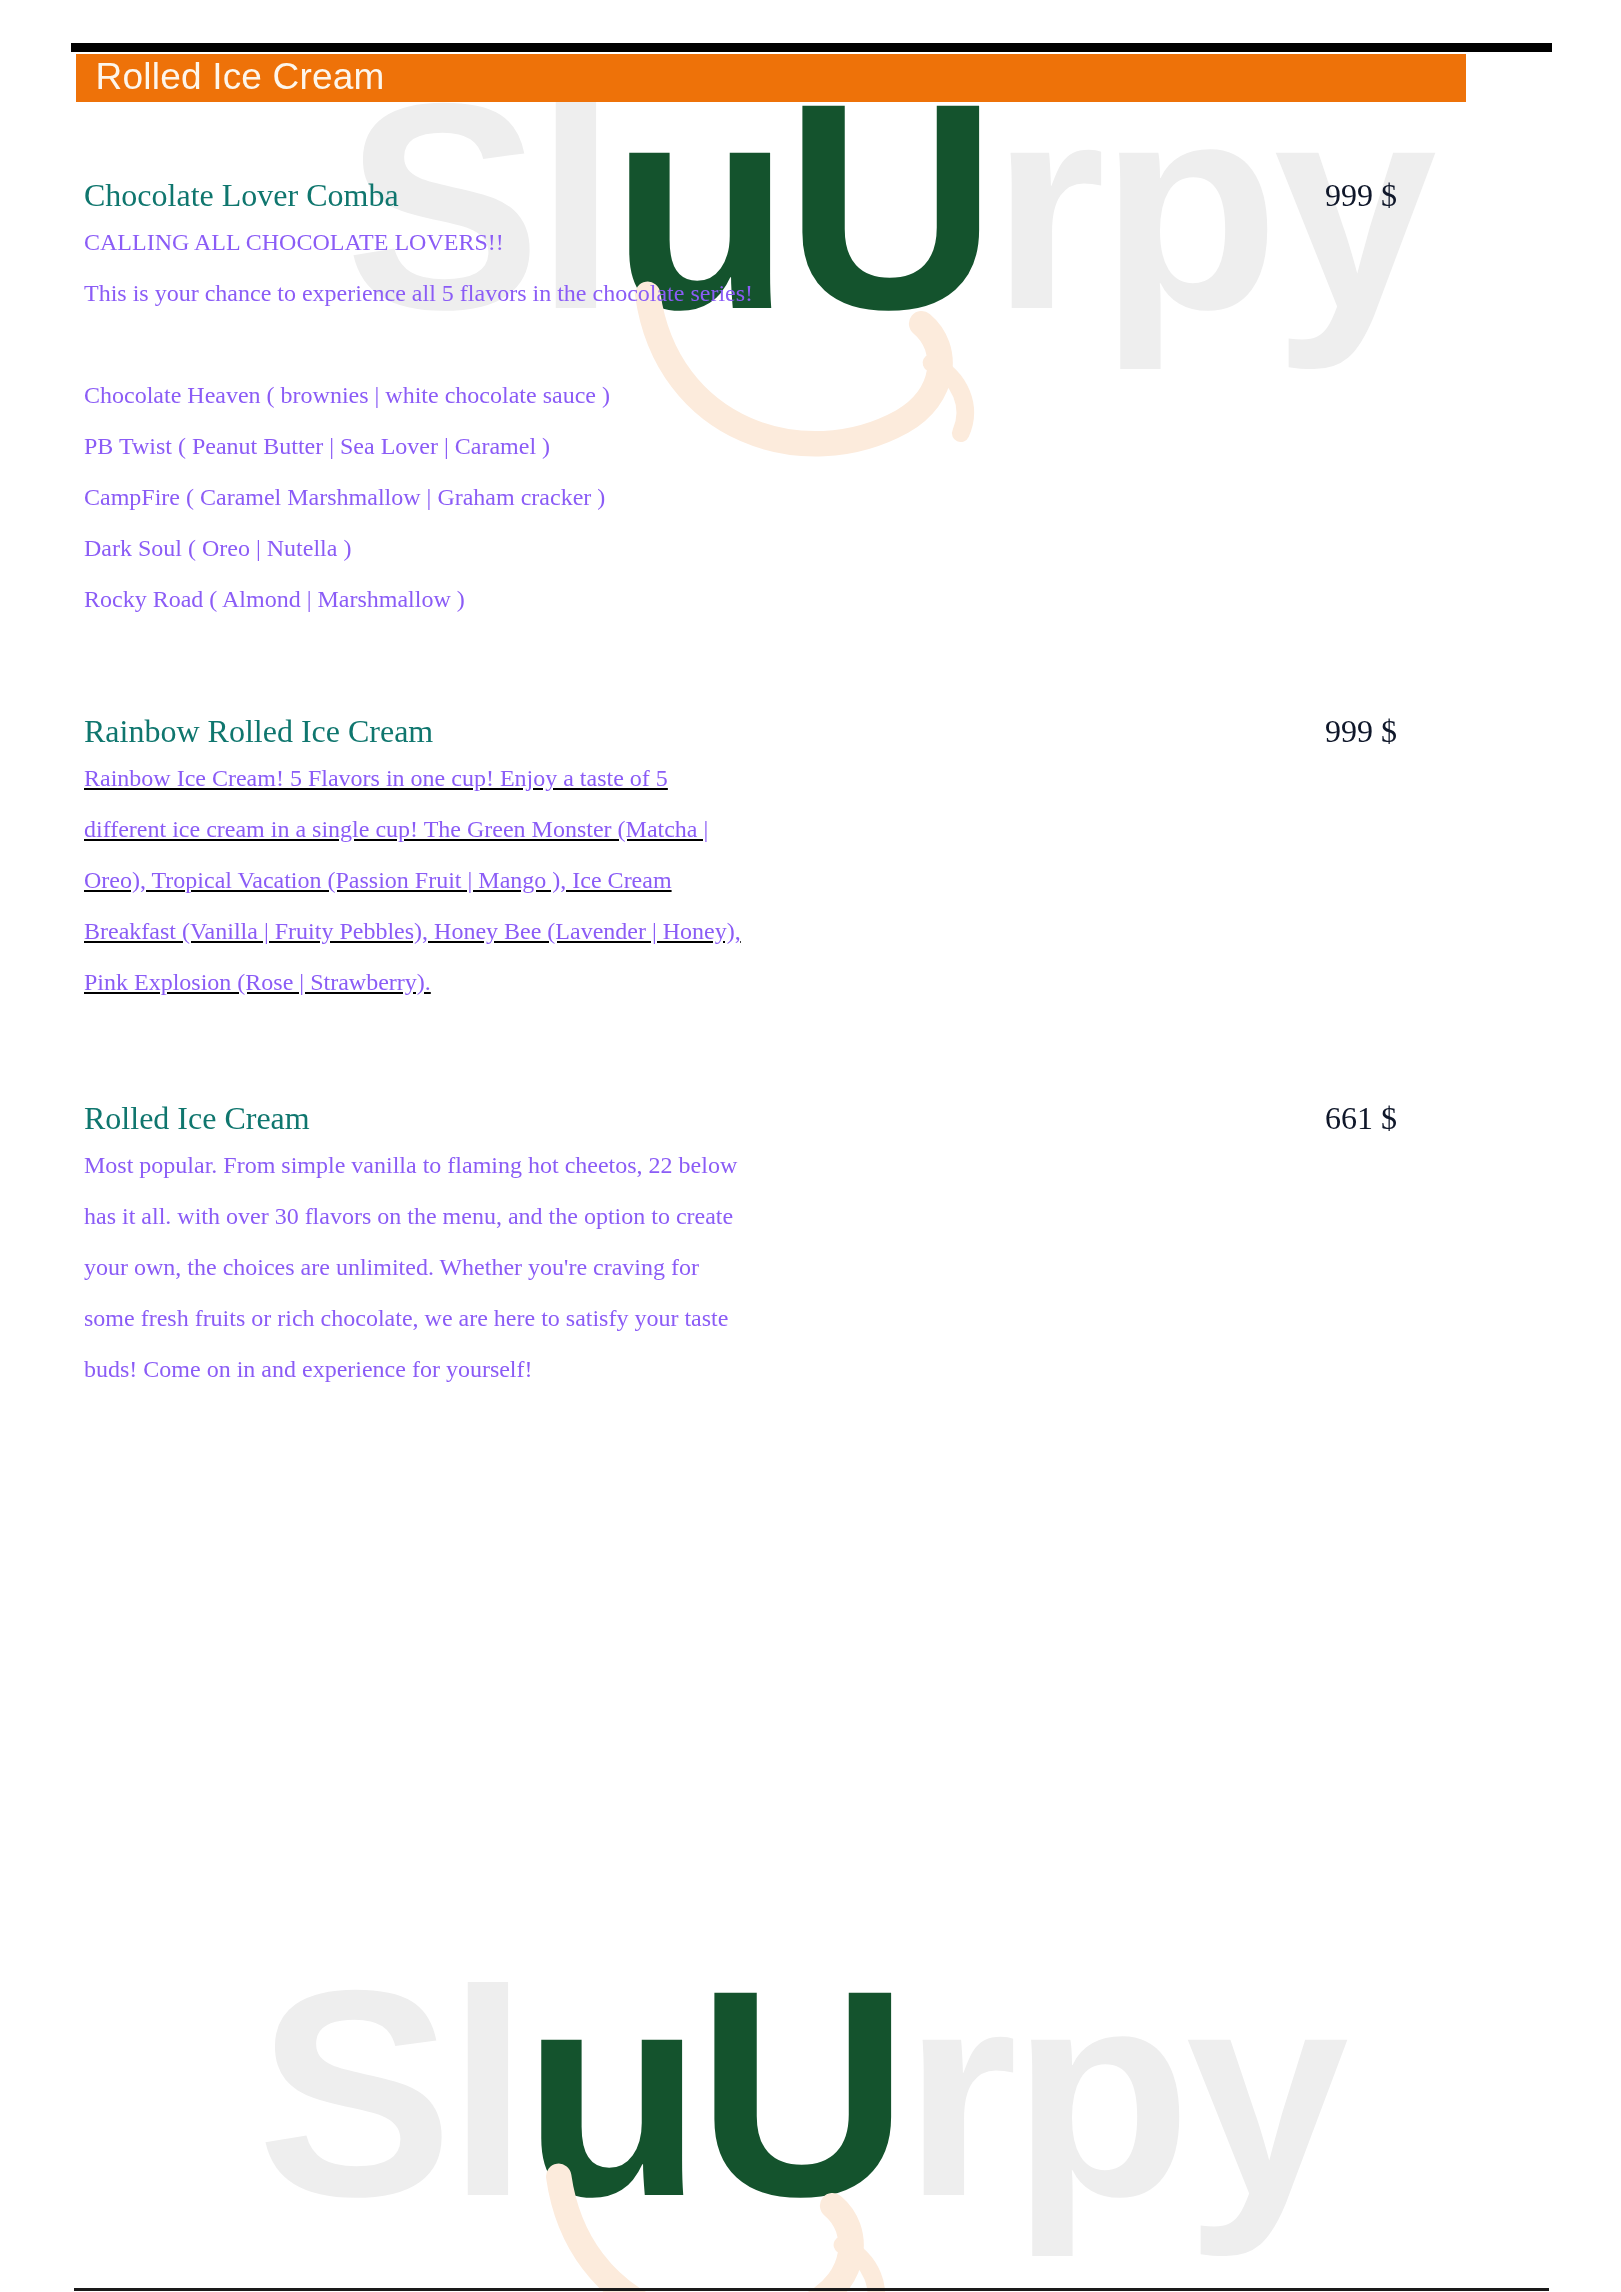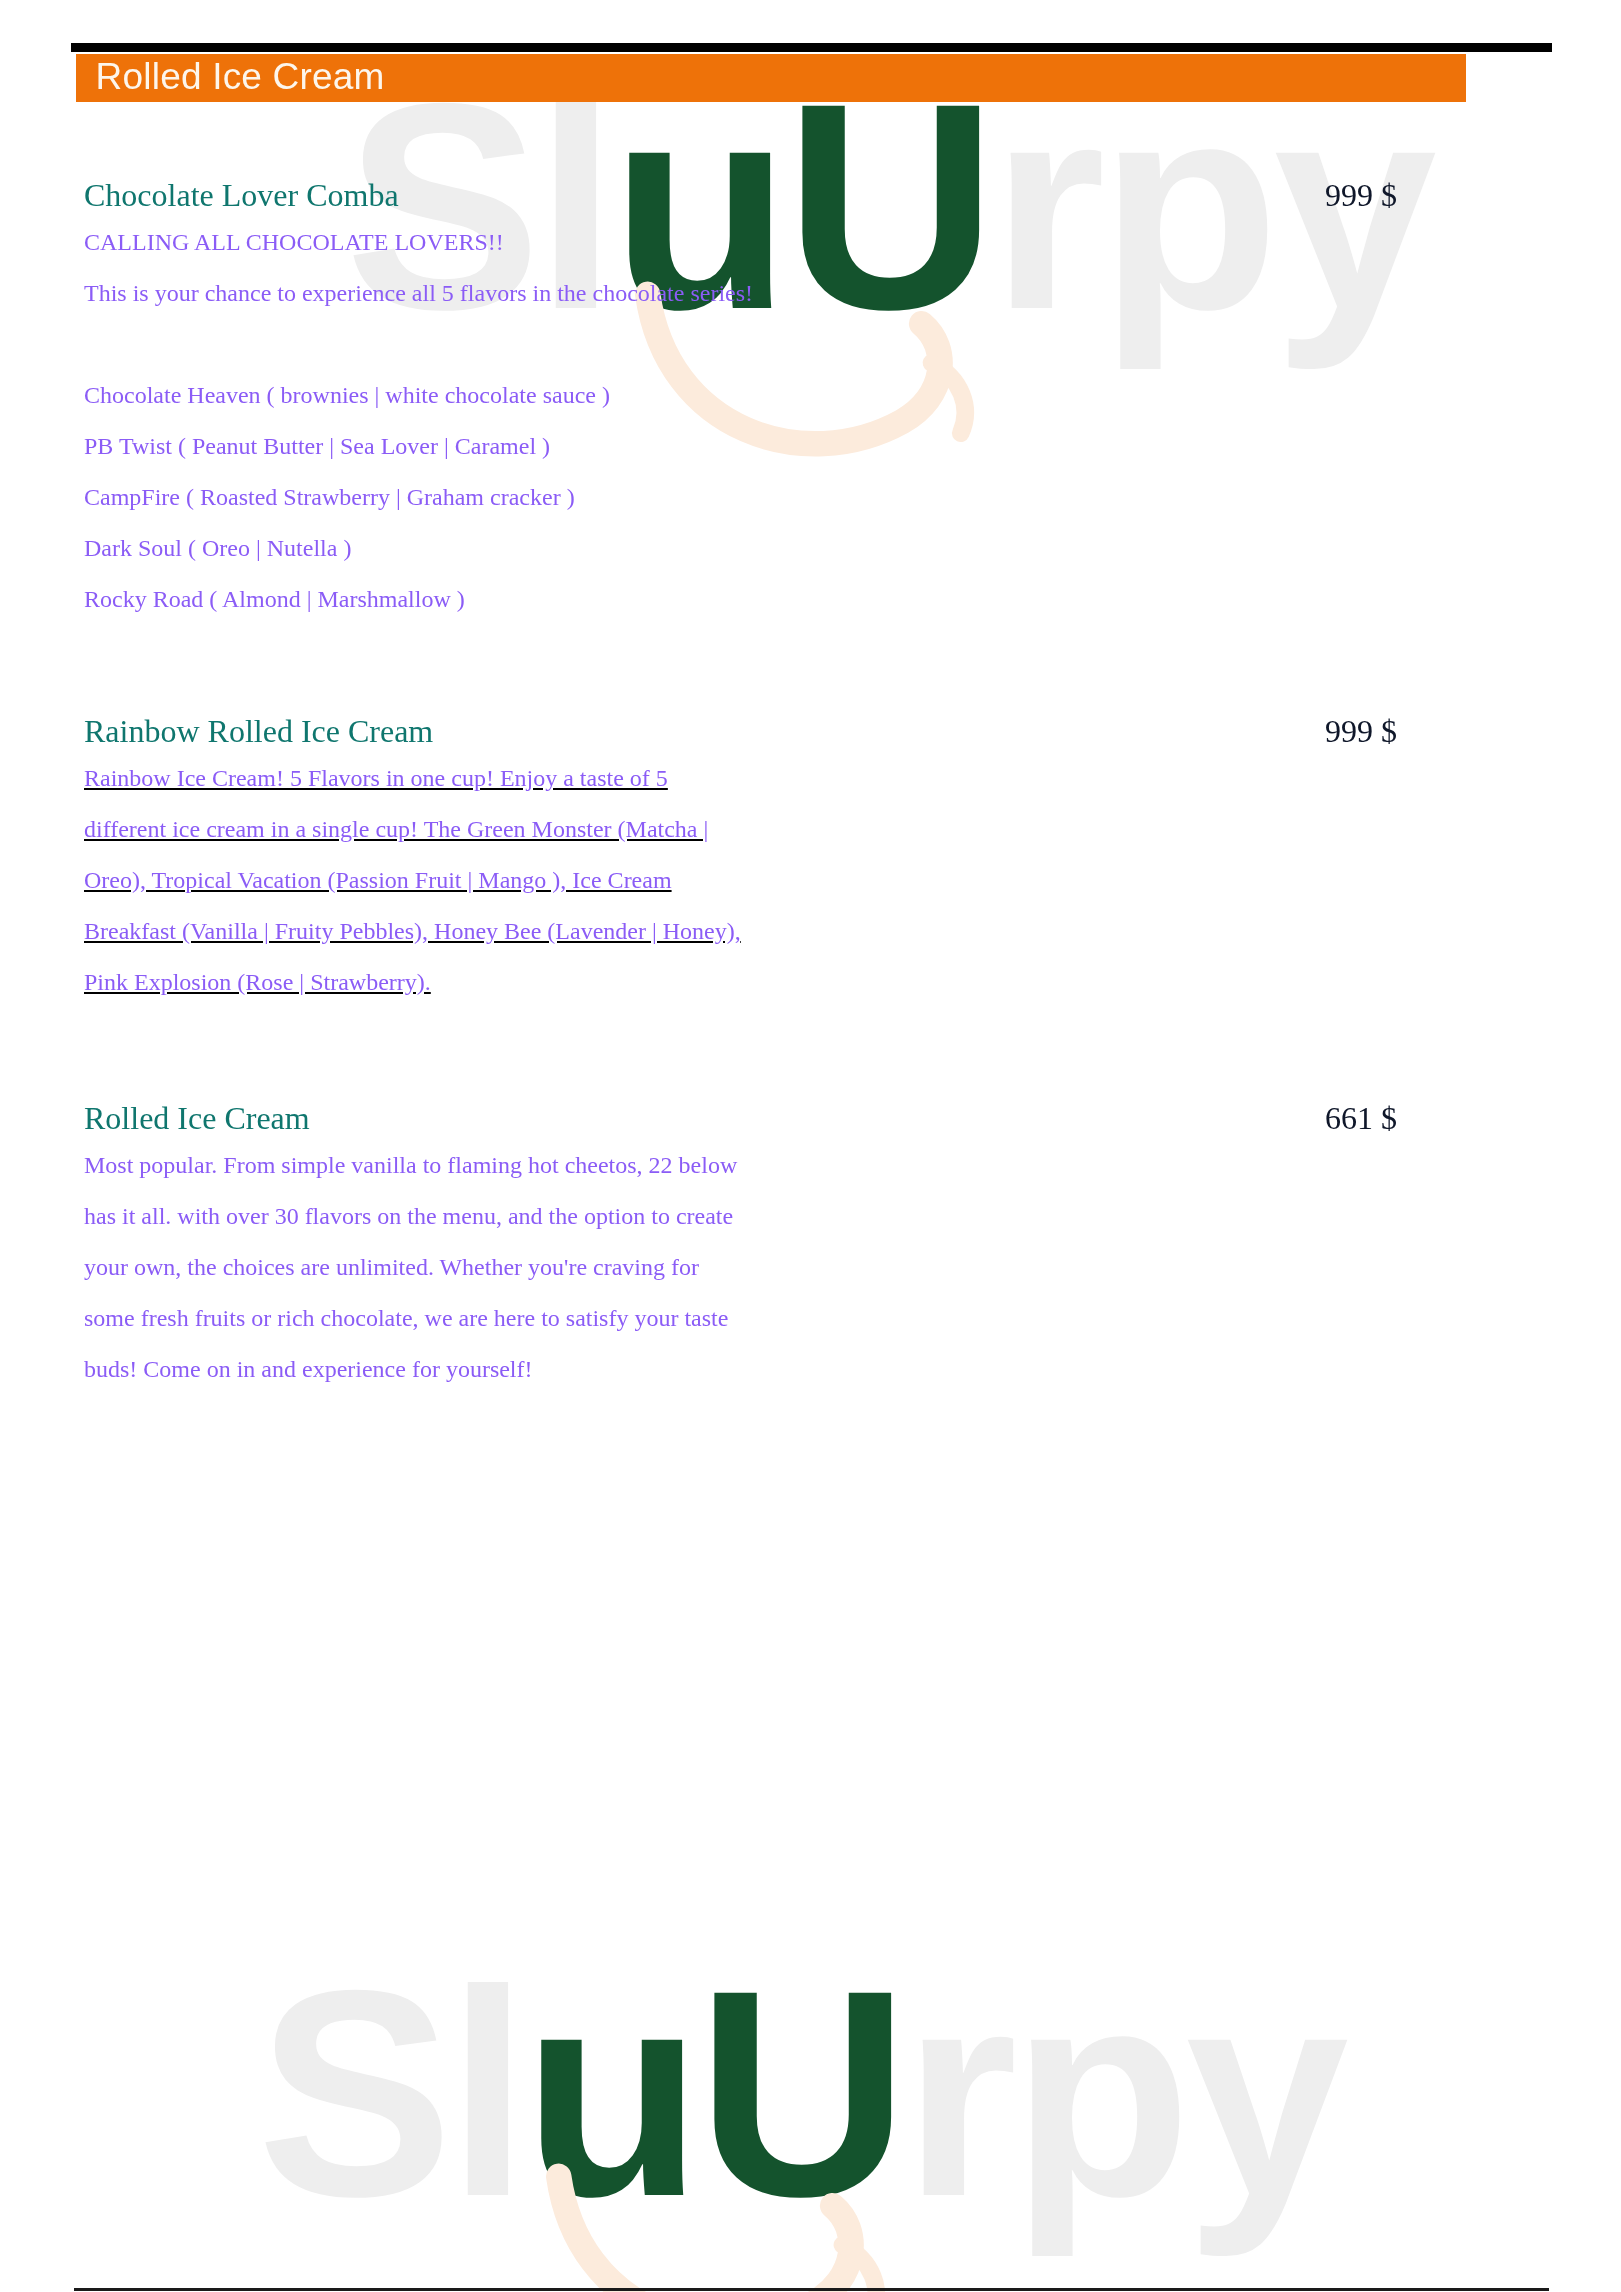--- a/index.html
+++ b/index.html
@@ -172,21 +172,21 @@
   <div class="item" style="top:174px;">
     <div class="item-head">
       <div class="item-name">Chocolate Lover Comba</div>
       <div class="item-price">999 $</div>
     </div>
     <div class="desc-line">CALLING ALL CHOCOLATE LOVERS!!</div>
     <div class="desc-line">This is your chance to experience all 5 flavors in the chocolate series!</div>
     <div class="desc-line blank"></div>
     <div class="desc-line">Chocolate Heaven ( brownies | white chocolate sauce )</div>
     <div class="desc-line">PB Twist ( Peanut Butter | Sea Lover | Caramel )</div>
-    <div class="desc-line">CampFire ( Roasted Strawberry | Graham cracker )</div>
+    <div class="desc-line">CampFire ( Caramel Marshmallow | Graham cracker )</div>
     <div class="desc-line">Dark Soul ( Oreo | Nutella )</div>
     <div class="desc-line">Rocky Road ( Almond | Marshmallow )</div>
   </div>
 
   <div class="item" style="top:710px;text-decoration:underline;">
     <div class="item-head">
       <div class="item-name">Rainbow Rolled Ice Cream</div>
       <div class="item-price">999 $</div>
     </div>
     <div class="desc-line">Rainbow Ice Cream! 5 Flavors in one cup! Enjoy a taste of 5</div>

